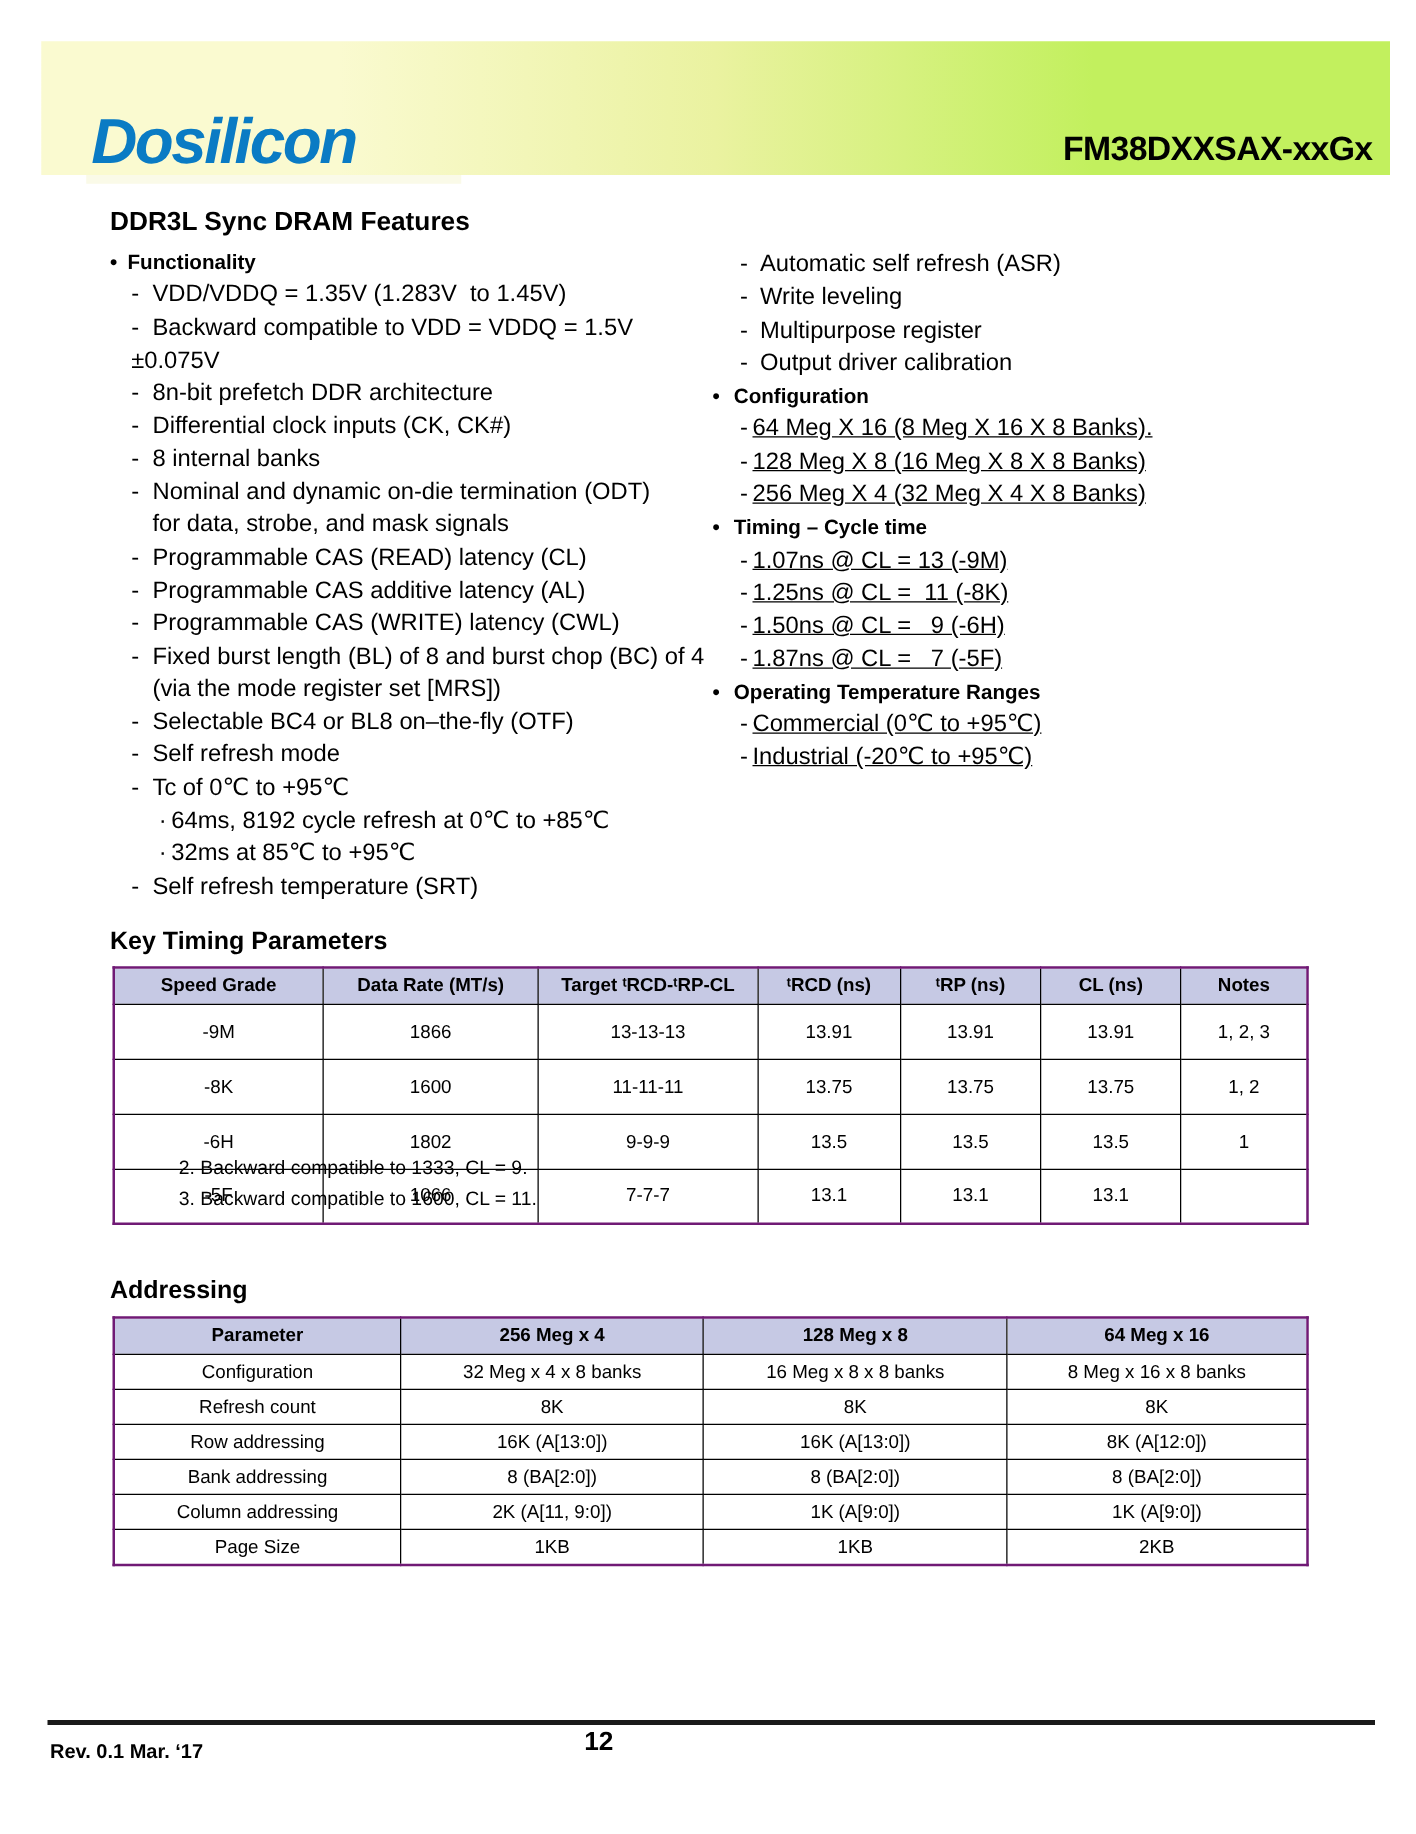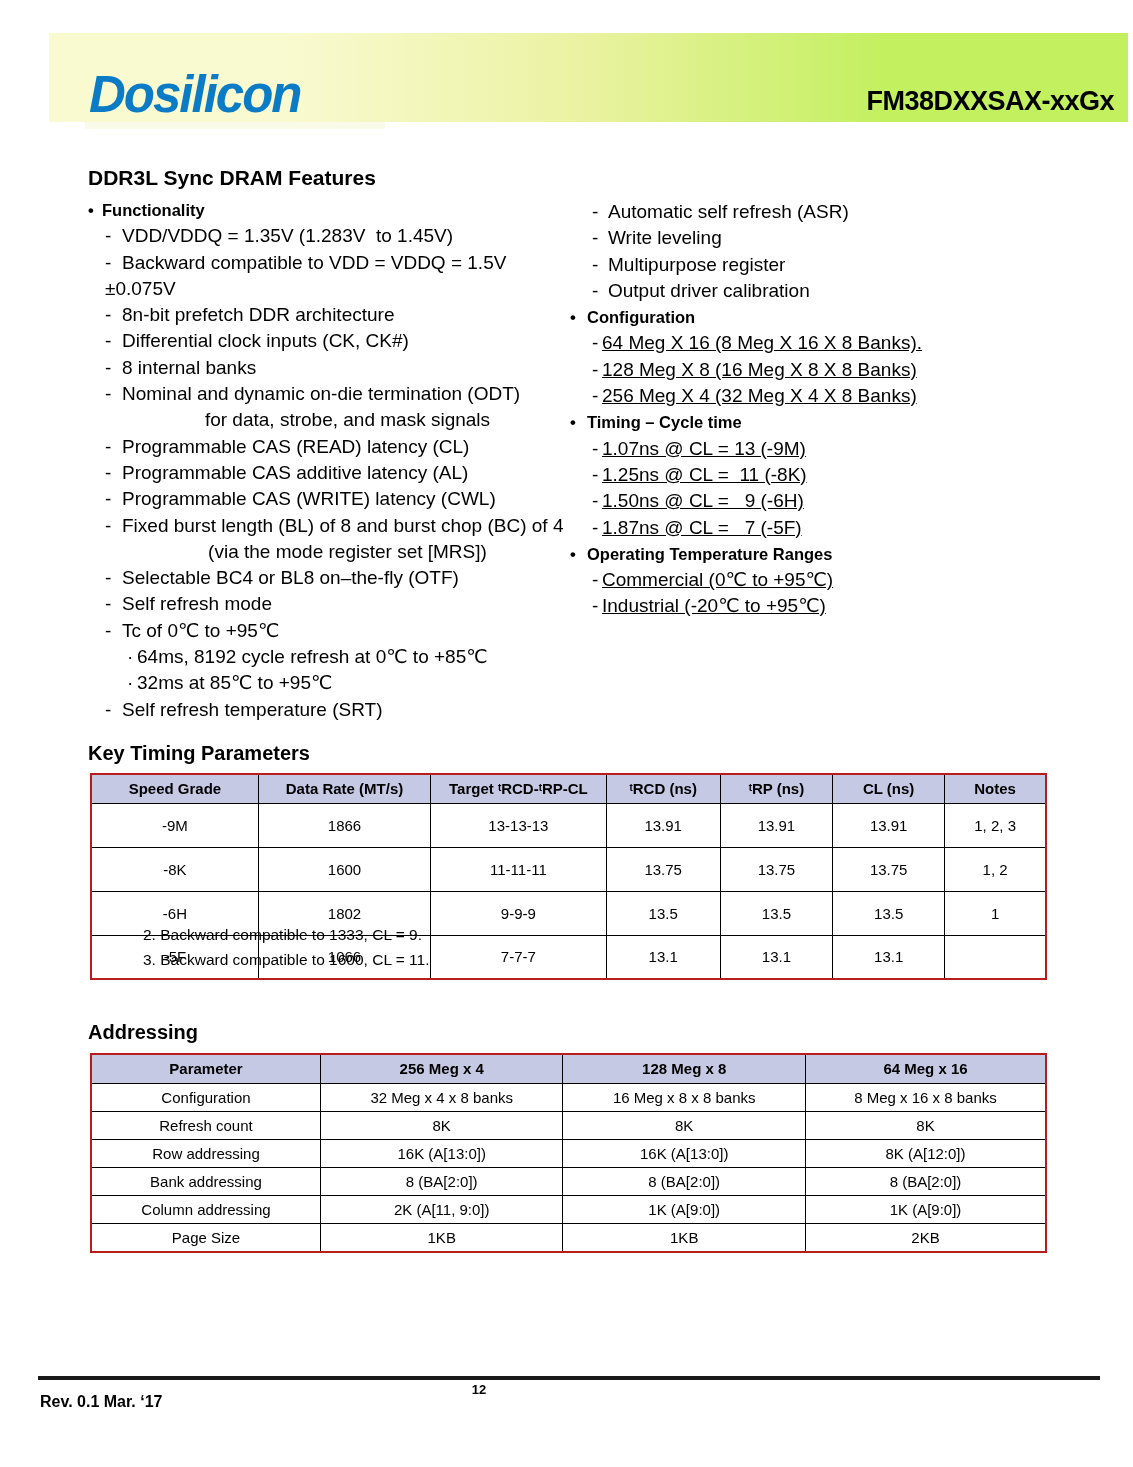--- a/index.html
+++ b/index.html
@@ -5,28 +5,27 @@
   * { margin:0; padding:0; box-sizing:border-box; }
   html,body { background:#ffffff; }
   body {
     width:1133px; height:1467px; position:relative;
     font-family:"Liberation Sans","DejaVu Sans",sans-serif;
     color:var(--text-color,#000);
     overflow:hidden;
   }
   
   .band {
-    position:absolute; left:33px; top:33px; width:1079px; height:89px;
+    position:absolute; left:33px; top:33px; width:1079px; height:107px;
     background:linear-gradient(90deg,
       var(--band-left,#FAFAD0) 0%,
       var(--band-left,#FAFAD0) 22%,
       var(--band-mid,#EAF2A0) 50%,
       var(--band-right,#C2F05E) 78%,
       var(--band-right,#C2F05E) 100%);
-    margin-left:16px;
   }
   .logo {
     position:absolute; left:40px; bottom:2px;
     font-style:italic; font-weight:bold; font-size:51px; line-height:1;
     letter-spacing:-2px; color:var(--logo-blue,#0A7BC4);
   }
   .logo-shadow {
     position:absolute; left:36px; bottom:-7px; width:300px; height:7px;
     background:#FAFAE8;
   }
@@ -38,37 +37,37 @@
   .doc-title { position:absolute; left:88px; top:166px; font-size:21px; font-weight:bold; }
   .col { position:absolute; top:197px; }
   .col-l { left:88px;  width:485px; }
   .col-r { left:570px; top:199px; width:530px; }
   .fl { line-height:26.3px; font-size:19px; white-space:pre-wrap; }
   .fl-h { font-weight:bold; font-size:16.5px; }
   .fl .mk { display:inline-block; }
   .fl-h .mk { width:14px; }
   .col-l .fl-dash { padding-left:17px; }
   .col-l .fl-dash .mk { width:17px; }
-  .col-l .fl-cont { padding-left:34px;text-align:center; }
+  .col-l .fl-cont { padding-left:34px; }
   .col-l .fl-dot  { padding-left:39px; }
   .col-l .fl-dot .mk { width:10px; }
   .col-r .fl-h .mk { width:17px; }
   .col-r .fl-dash  { padding-left:22px; }
   .col-r .fl-dash .mk  { width:16px; }
   .col-r .fl-dash2 { padding-left:22px;text-decoration:underline; }
   .col-r .fl-dash2 .mk { width:10px; }
   
   .sec-title { position:absolute; left:88px; font-size:20px; font-weight:bold; }
   .kt-title { top:742px; }
   .ad-title { top:1021px; }
   
   .tbl {
     position:absolute; left:90px; width:957px;
     border-collapse:collapse; table-layout:fixed; background:#fff;
-    border:2px solid #b91c1c;
+    border:2px solid #701a75;
   }
   .kt-table { top:773px; }
   .ad-table { top:1053px; }
   .tbl th, .tbl td {
     border:1.5px solid #000; text-align:center; vertical-align:middle;
     font-size:15px; padding:0 2px; overflow:hidden;
   }
   .tbl th { background:var(--table-header-bg,#C6C9E4); font-weight:bold; height:29px; }
   .kt-table td { height:44px; }
   .ad-table td { height:28.1px; }
@@ -77,21 +76,21 @@
   .kt-table th:nth-child(5){width:112px;} .kt-table th:nth-child(6){width:112px;}
   .kt-table th:nth-child(7){width:101px;}
   .ad-table th:nth-child(1){width:229px;} .ad-table th:nth-child(2){width:242px;}
   .ad-table th:nth-child(3){width:242px;} .ad-table th:nth-child(4){width:240px;}
   
   .notes { position:absolute; left:88px; top:923px; }
   .note-line { font-size:15.5px; line-height:24.5px; white-space:pre-wrap; }
   .note-indent { padding-left:55px; }
   
   .foot-rule { position:absolute; left:38px; top:1376px; width:1062px; height:4px; background:var(--rule-color,#1A1A1A); }
-  .page-num { position:absolute; left:0; top:1382px; width:958px; text-align:center; font-size:13px; font-weight:bold; }
+  .page-num { position:absolute; left:0; top:1382px; width:958px; text-align:center; font-size:21px; font-weight:bold; }
   .revision { position:absolute; left:40px; top:1393px; font-size:16px; font-weight:bold; }
 </style>
 </head>
 <body>
 
 <div class="page">
 
   <header class="band">
     <div class="logo-shadow"></div>
     <div class="logo">Dosilicon</div>

